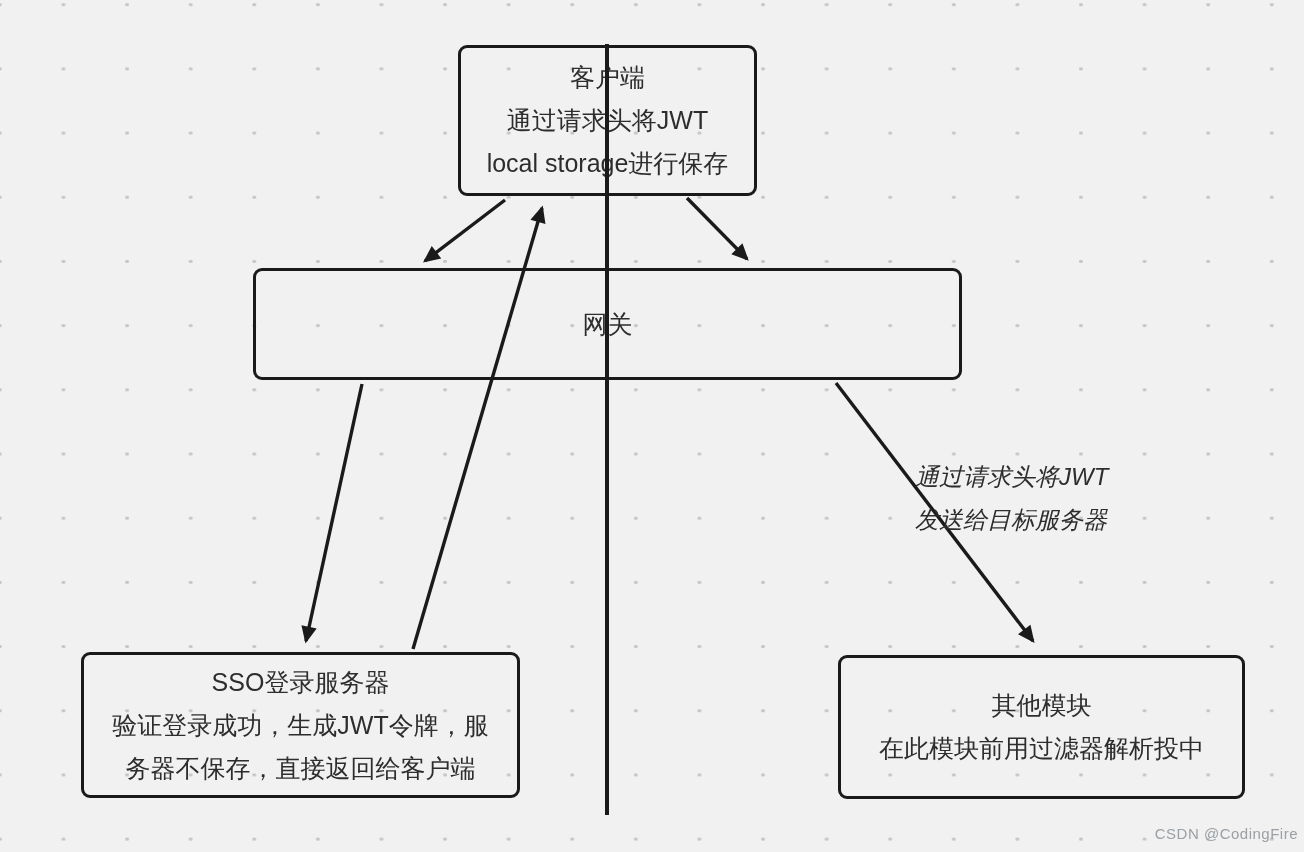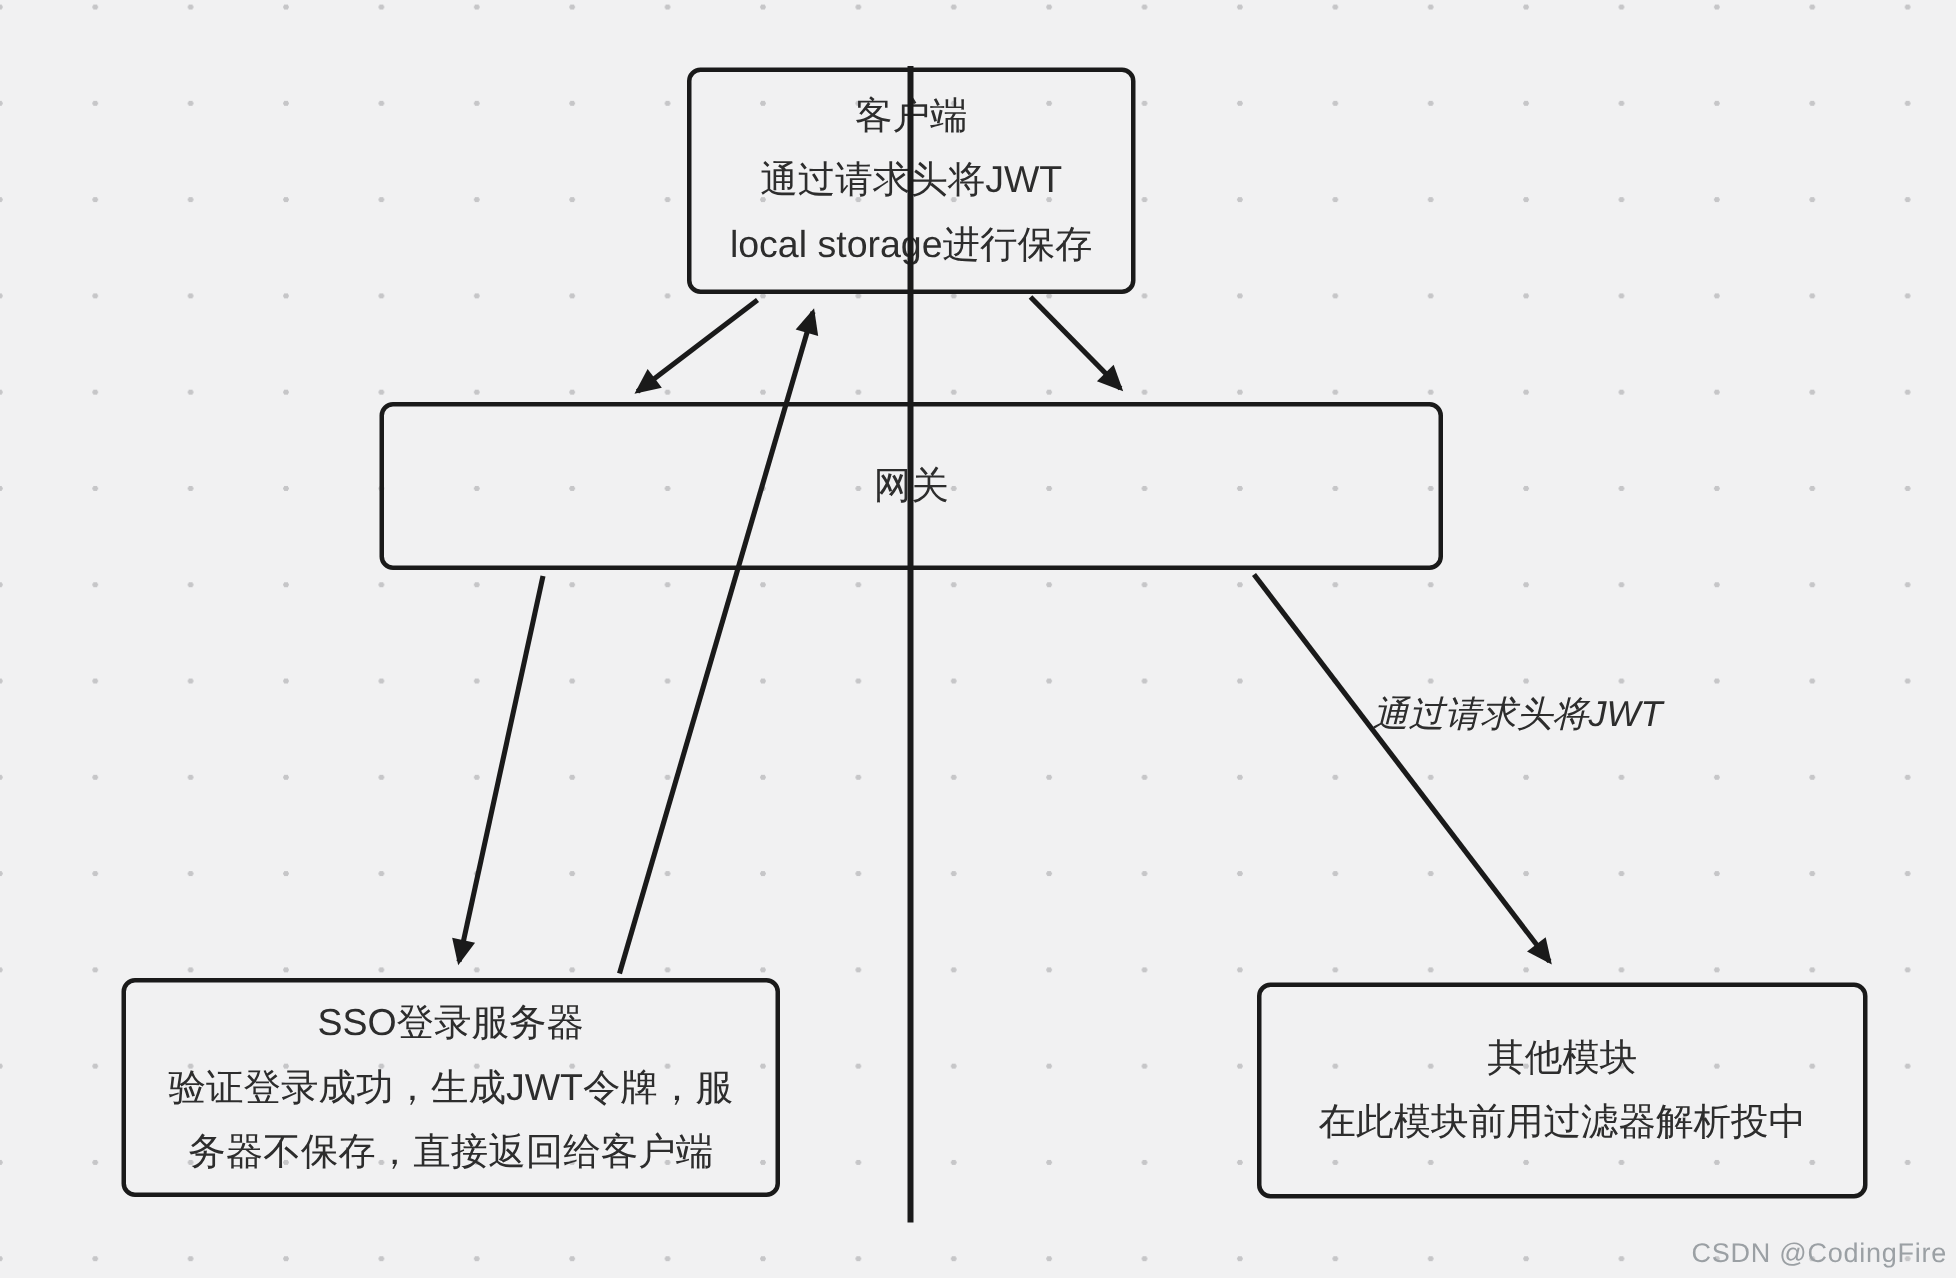--- a/index.html
+++ b/index.html
@@ -29,21 +29,21 @@
   #node-other{left:838px;top:655px;width:407px;height:144px;}
   #edges{position:absolute;left:0;top:0;z-index:2;pointer-events:none;}
   .annotation{
     position:absolute;left:915px;top:455px;width:256px;
     text-align:left;color:#2d2d2d;font-size:24px;line-height:43px;
     z-index:3;
     font-style:italic;
   }
   .watermark{
     position:absolute;right:6px;top:825px;
-    color:#9ba0a4;font-size:18px;z-index:3;letter-spacing:0.5px;
+    color:#9ba0a4;font-size:15px;z-index:3;letter-spacing:0.5px;
   }
 </style>
 </head>
 <body>
 
 <div id="canvas">
 
   <div class="node" id="node-client">
     <div class="nline">客户端</div>
     <div class="nline">通过请求头将JWT</div>
@@ -80,17 +80,18 @@
 
     <line x1="413" y1="649" x2="542" y2="208" stroke="#1a1a1a" stroke-width="3.4" marker-end="url(#arrow)"></line>
 
     <line x1="362" y1="384" x2="306" y2="641" stroke="#1a1a1a" stroke-width="3.4" marker-end="url(#arrow)"></line>
 
     <line x1="836" y1="383" x2="1033" y2="641" stroke="#1a1a1a" stroke-width="3.4" marker-end="url(#arrow)"></line>
   </svg>
 
   <div class="annotation">
     <div>通过请求头将JWT</div>
+    <div>发送给目标服务器</div>
   </div>
 
   <div class="watermark">CSDN @CodingFire</div>
 
 </div>
 
 </body></html>

